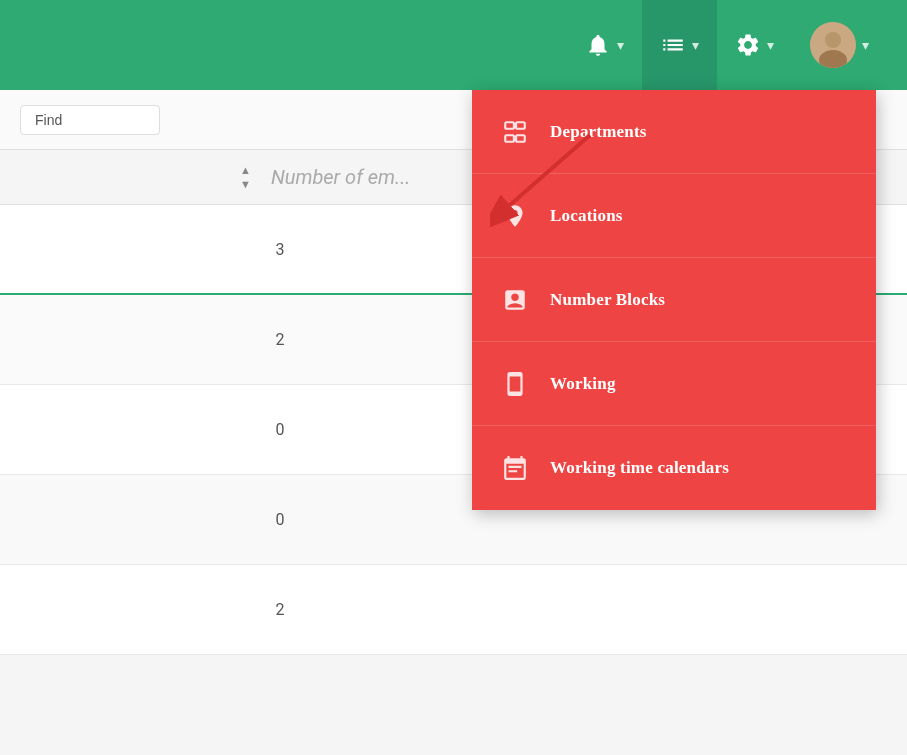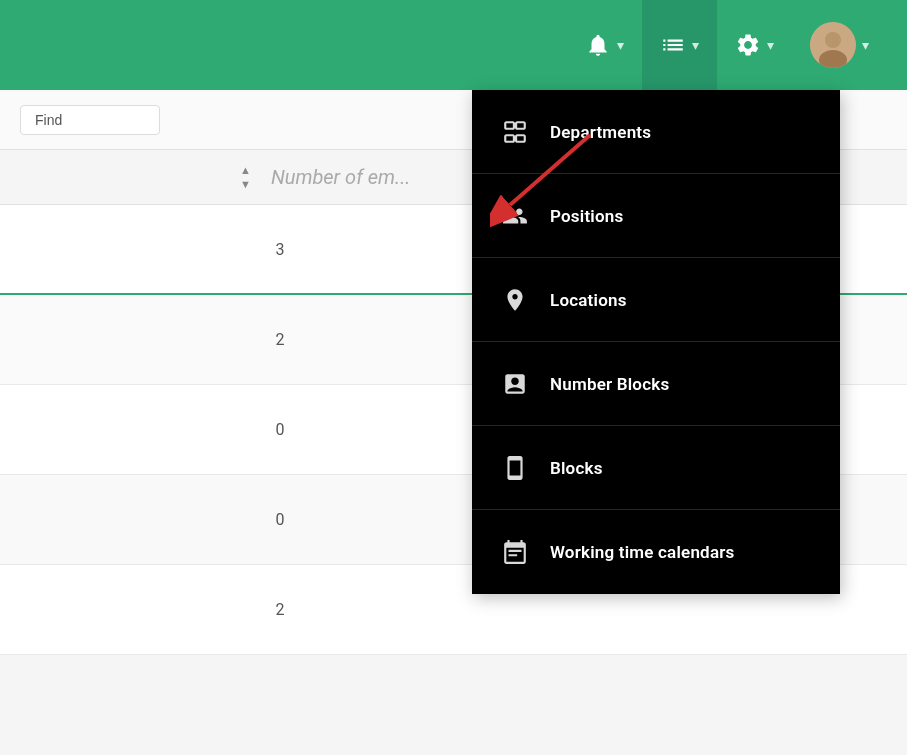--- a/index.html
+++ b/index.html
@@ -133,24 +133,25 @@
       text-align: center;
       min-width: 120px;
       margin-left: 200px;
     }
 
     
     .dropdown-menu {
       position: absolute;
       top: 90px;
       left: 472px;
-      width: 368px;
-      background: #000000;
+      width: 404px;
+      background: #ef4444;
       z-index: 100;
       box-shadow: 2px 4px 16px rgba(0,0,0,0.25);
+      font-family: Liberation Serif, serif;
     }
     .menu-item {
       display: flex;
       align-items: center;
       gap: 20px;
       padding: 0 28px;
       height: 84px;
       cursor: pointer;
       border-bottom: 1px solid rgba(255,255,255,0.15);
       color: white;
@@ -268,28 +269,20 @@
 
   <div class="menu-item">
     <span class="menu-icon">
       <svg class="icon-svg" viewBox="0 0 24 24">
         <path d="M10 2H4c-1.1 0-2 .9-2 2v4c0 1.1.9 2 2 2h6c1.1 0 2-.9 2-2V4c0-1.1-.9-2-2-2zm0 6H4V4h6v4zm10 6h-6c-1.1 0-2 .9-2 2v4c0 1.1.9 2 2 2h6c1.1 0 2-.9 2-2v-4c0-1.1-.9-2-2-2zm0 6h-6v-4h6v4zM20 2h-6c-1.1 0-2 .9-2 2v4c0 1.1.9 2 2 2h6c1.1 0 2-.9 2-2V4c0-1.1-.9-2-2-2zm0 6h-6V4h6v4zM10 14H4c-1.1 0-2 .9-2 2v4c0 1.1.9 2 2 2h6c1.1 0 2-.9 2-2v-4c0-1.1-.9-2-2-2zm0 6H4v-4h6v4z"></path>
       </svg>
     </span>
     <span class="menu-label">Departments</span>
   </div>
 
-  <div class="menu-item">
-    <span class="menu-icon">
-      <svg class="icon-svg" viewBox="0 0 24 24">
-        <path d="M16 11c1.66 0 2.99-1.34 2.99-3S17.66 5 16 5c-1.66 0-3 1.34-3 3s1.34 3 3 3zm-8 0c1.66 0 2.99-1.34 2.99-3S9.66 5 8 5C6.34 5 5 6.34 5 8s1.34 3 3 3zm0 2c-2.33 0-7 1.17-7 3.5V19h14v-2.5c0-2.33-4.67-3.5-7-3.5zm8 0c-.29 0-.62.02-.97.05 1.16.84 1.97 1.97 1.97 3.45V19h6v-2.5c0-2.33-4.67-3.5-7-3.5z"></path>
-      </svg>
-    </span>
-    <span class="menu-label">Positions</span>
-  </div>
 
   <div class="menu-item">
     <span class="menu-icon">
       <svg class="icon-svg" viewBox="0 0 24 24">
         <path d="M12 2C8.13 2 5 5.13 5 9c0 5.25 7 13 7 13s7-7.75 7-13c0-3.87-3.13-7-7-7zm0 9.5c-1.38 0-2.5-1.12-2.5-2.5S10.62 6.5 12 6.5s2.5 1.12 2.5 2.5S13.38 11.5 12 11.5z"></path>
       </svg>
     </span>
     <span class="menu-label">Locations</span>
   </div>
 
@@ -301,21 +294,21 @@
     </span>
     <span class="menu-label">Number Blocks</span>
   </div>
 
   <div class="menu-item">
     <span class="menu-icon">
       <svg class="icon-svg" viewBox="0 0 24 24">
         <path d="M17 1.01L7 1c-1.1 0-2 .9-2 2v18c0 1.1.9 2 2 2h10c1.1 0 2-.9 2-2V3c0-1.1-.9-1.99-2-1.99zM17 19H7V5h10v14z"></path>
       </svg>
     </span>
-    <span class="menu-label">Blocks</span>
+    <span class="menu-label">Working</span>
   </div>
 
   <div class="menu-item">
     <span class="menu-icon">
       <svg class="icon-svg" viewBox="0 0 24 24">
         <path d="M20 3h-1V1h-2v2H7V1H5v2H4c-1.1 0-2 .9-2 2v16c0 1.1.9 2 2 2h16c1.1 0 2-.9 2-2V5c0-1.1-.9-2-2-2zm0 18H4V8h16v13zm-2-11H6v2h12v-2zm-4 4H6v2h8v-2z"></path>
       </svg>
     </span>
     <span class="menu-label">Working time calendars</span>
   </div>

